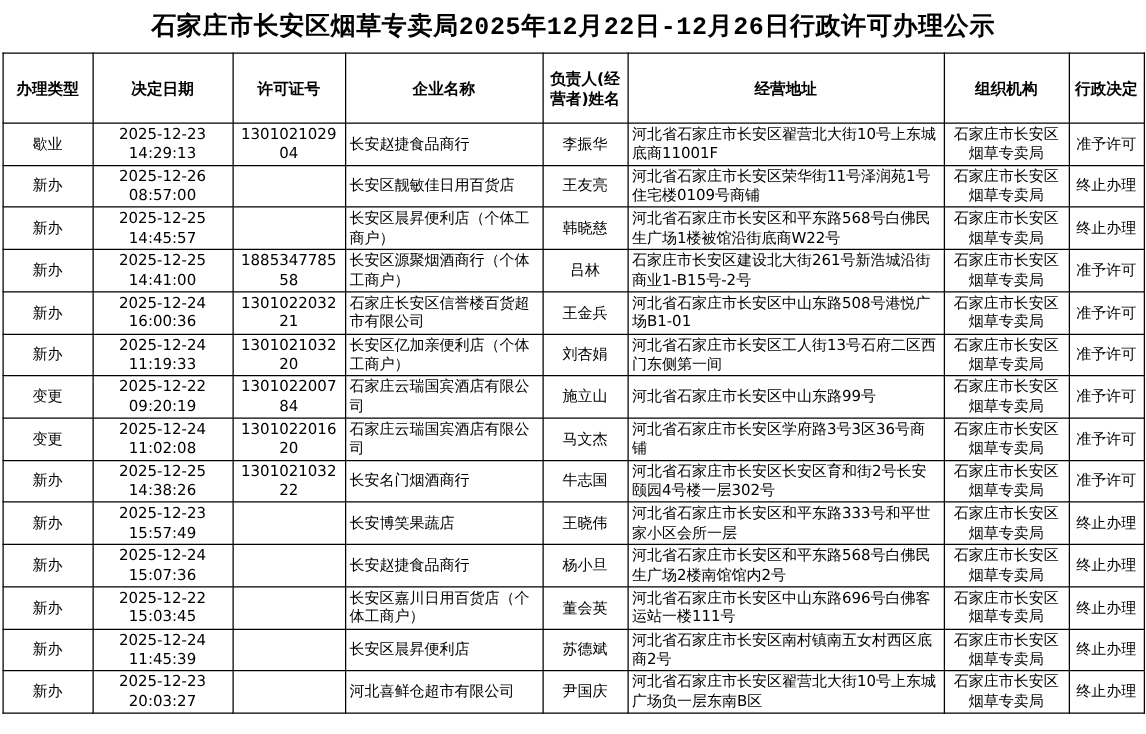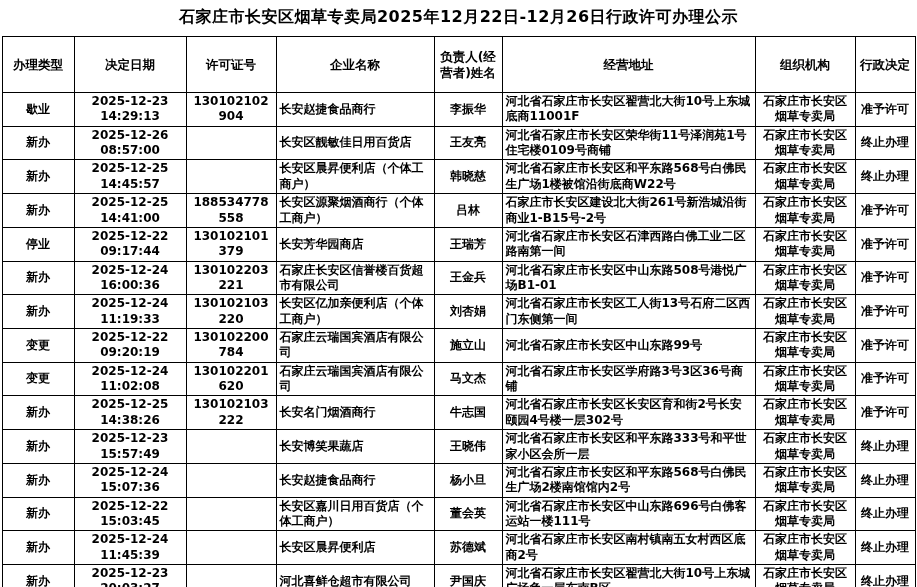--- a/index.html
+++ b/index.html
@@ -5,23 +5,24 @@
   html,body { margin:0; padding:0; }
   body {
     width:917px; height:587px;
     background:#ffffff; color:#000;
     font-family:"DejaVu Sans", sans-serif;
     overflow:hidden;
   }
   .page-title {
     text-align:center;
     font-weight:bold;
-    font-size:16px;
+    font-size:20px;
     padding:7px 0 8px 0;
     letter-spacing:0.5px;
+    font-family:Liberation Mono, monospace;
   }
   table.permit-table {
     border-collapse:collapse;
     table-layout:fixed;
     width:913px;
     margin:0 auto;
   }
   .permit-table th, .permit-table td {
     border:1px solid #000;
     font-size:12px;
@@ -30,21 +31,21 @@
     padding:1px 3px;
     overflow:hidden;
     line-height:1.28;
     word-break:break-all;
   }
   .permit-table th {
     font-weight:bold;
     height:53px;
     font-size:12.5px;
   }
-  .permit-table tbody tr { height:30px;font-weight:bold; }
+  .permit-table tbody tr { height:30px; }
   .permit-table td.cell-left { text-align:left; }
   .dateline { display:block; }
 </style>
 </head>
 <body>
 
 <div class="page-title">石家庄市长安区烟草专卖局2025年12月22日-12月26日行政许可办理公示</div>
 
 <table class="permit-table">
   <colgroup>
@@ -116,33 +117,20 @@
       <span class="dateline">14:41:00</span>
     </td>
     <td>188534778558</td>
     <td class="cell-left">长安区源聚烟酒商行（个体工商户）</td>
     <td>吕林</td>
     <td class="cell-left">石家庄市长安区建设北大街261号新浩城沿街商业1-B15号-2号</td>
     <td>石家庄市长安区烟草专卖局</td>
     <td>准予许可</td>
   </tr>
       <tr>
-    <td>停业</td>
-    <td>
-      <span class="dateline">2025-12-22</span>
-      <span class="dateline">09:17:44</span>
-    </td>
-    <td>130102101379</td>
-    <td class="cell-left">长安芳华园商店</td>
-    <td>王瑞芳</td>
-    <td class="cell-left">河北省石家庄市长安区石津西路白佛工业二区路南第一间</td>
-    <td>石家庄市长安区烟草专卖局</td>
-    <td>准予许可</td>
-  </tr>
-      <tr>
     <td>新办</td>
     <td>
       <span class="dateline">2025-12-24</span>
       <span class="dateline">16:00:36</span>
     </td>
     <td>130102203221</td>
     <td class="cell-left">石家庄长安区信誉楼百货超市有限公司</td>
     <td>王金兵</td>
     <td class="cell-left">河北省石家庄市长安区中山东路508号港悦广场B1-01</td>
     <td>石家庄市长安区烟草专卖局</td>

